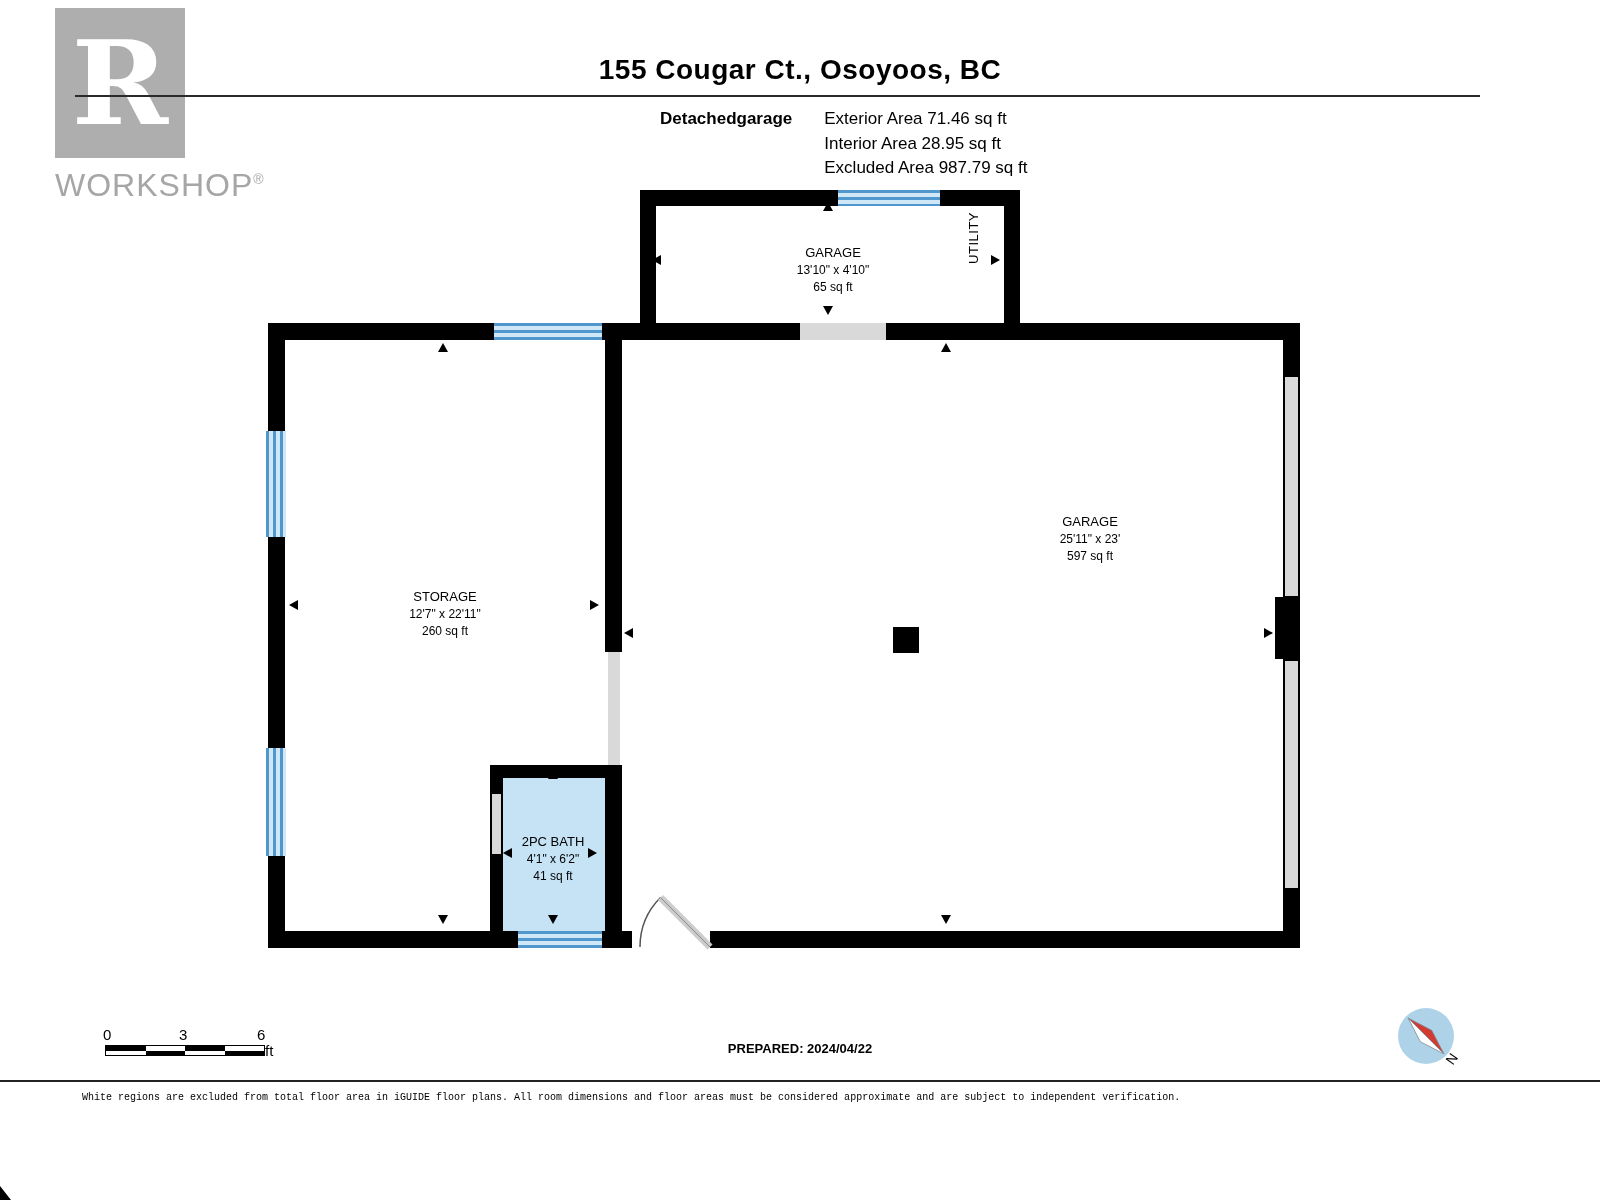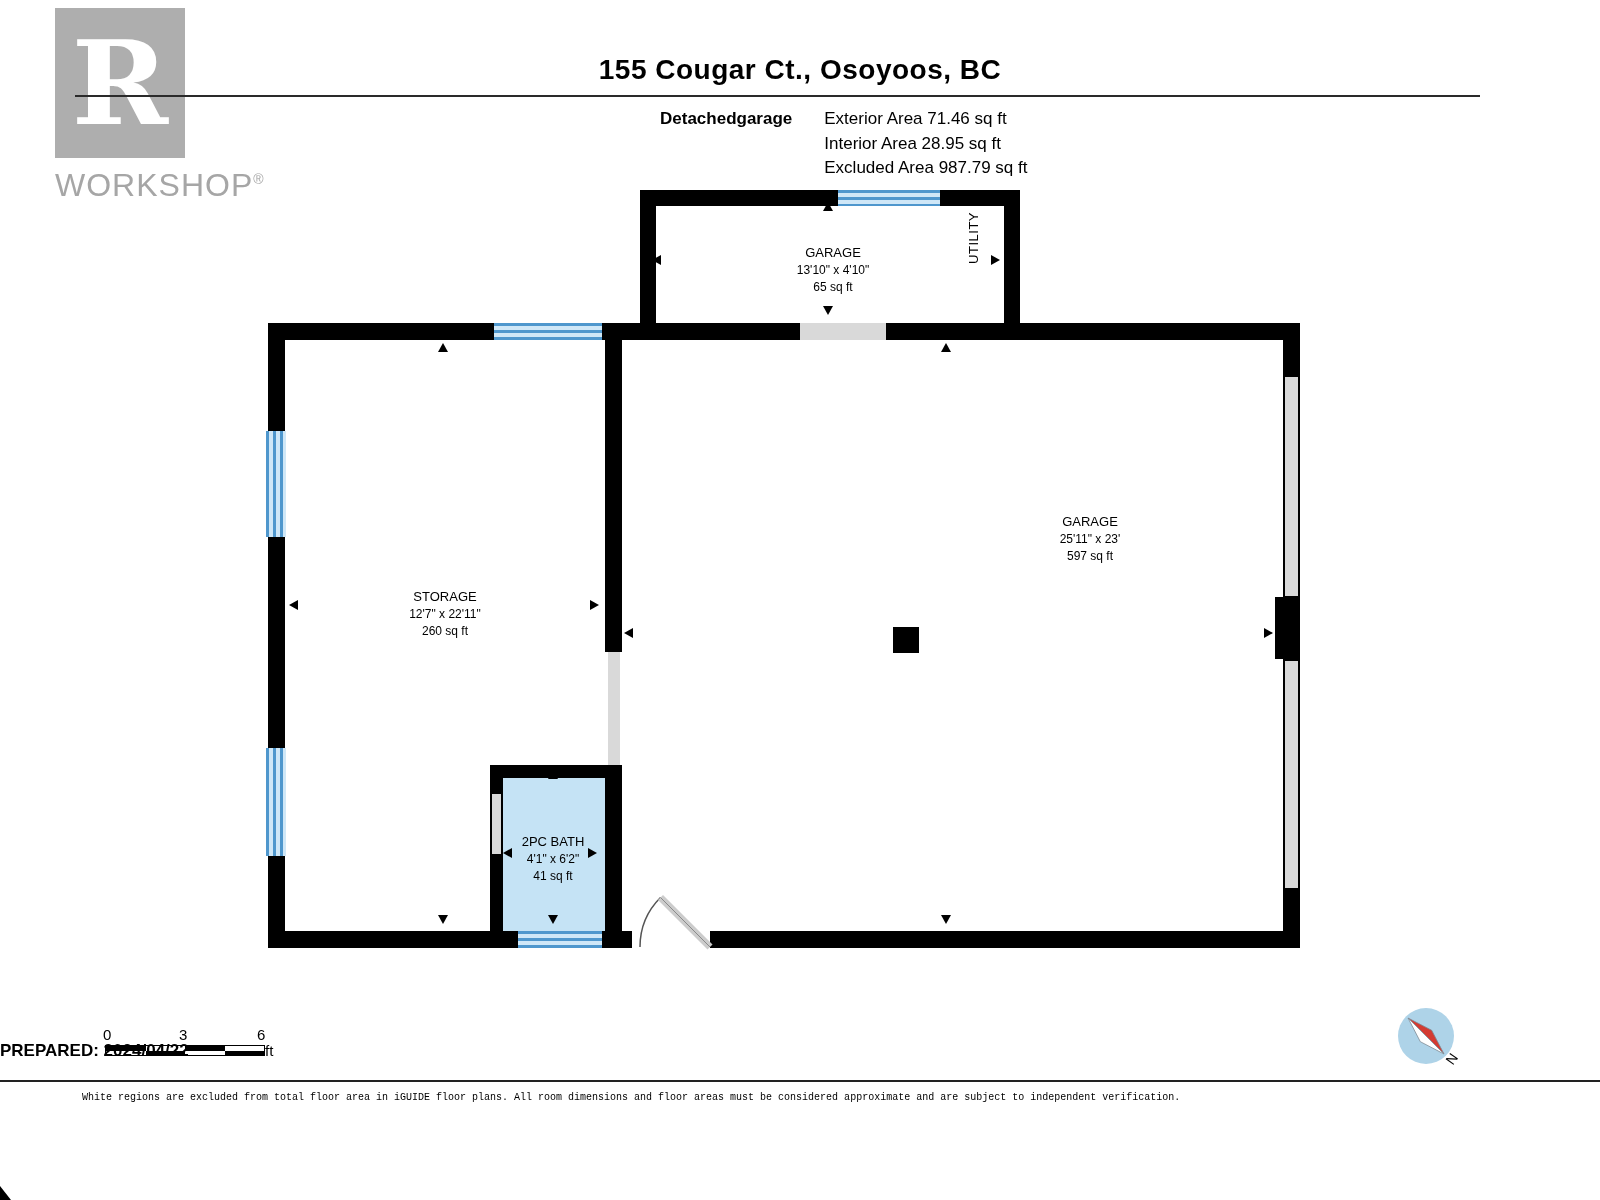--- a/index.html
+++ b/index.html
@@ -44,21 +44,21 @@
   
   .scalebar { position:absolute; left:105px; top:1026px; width:230px; height:38px; font-size:15px; }
   .scale-nums { position:relative; width:160px; height:18px; }
   .scale-nums span { position:absolute; top:0; }
   .sn0 { left:-2px; } .sn1 { left:74px; } .sn2 { left:152px; }
   .scale-graphic { position:absolute; top:19px; left:0; width:160px; height:11px; border:1px solid #000;
                    display:grid; grid-template-columns:repeat(4,1fr); grid-template-rows:1fr 1fr; }
   .c-b { background:#000; } .c-w { background:#fff; }
   .scale-unit { position:absolute; left:160px; top:16px; }
 
-  .prepared { position:absolute; top:1041px; left:0; right:0; text-align:left; font-weight:bold; font-size:17px; }
+  .prepared { position:absolute; top:1041px; left:0; right:0; text-align:center; font-weight:bold; font-size:13px; }
 
   .compass { position:absolute; left:1396px; top:1006px; width:66px; height:66px; }
   .compass-n { position:absolute; left:51px; top:45px; font-size:14px; transform:rotate(125deg); }
 
   .footer-rule { position:absolute; top:1080px; left:0; width:1600px; border-top:2px solid #222; }
   .disclaimer { position:absolute; top:1092px; left:82px; font-size:10px;font-family:Liberation Mono, monospace; }
   .corner-mark { position:absolute; left:0; top:1186px; width:0; height:0; border-bottom:14px solid #000; border-right:11px solid transparent; }
 </style>
 </head>
 <body>

